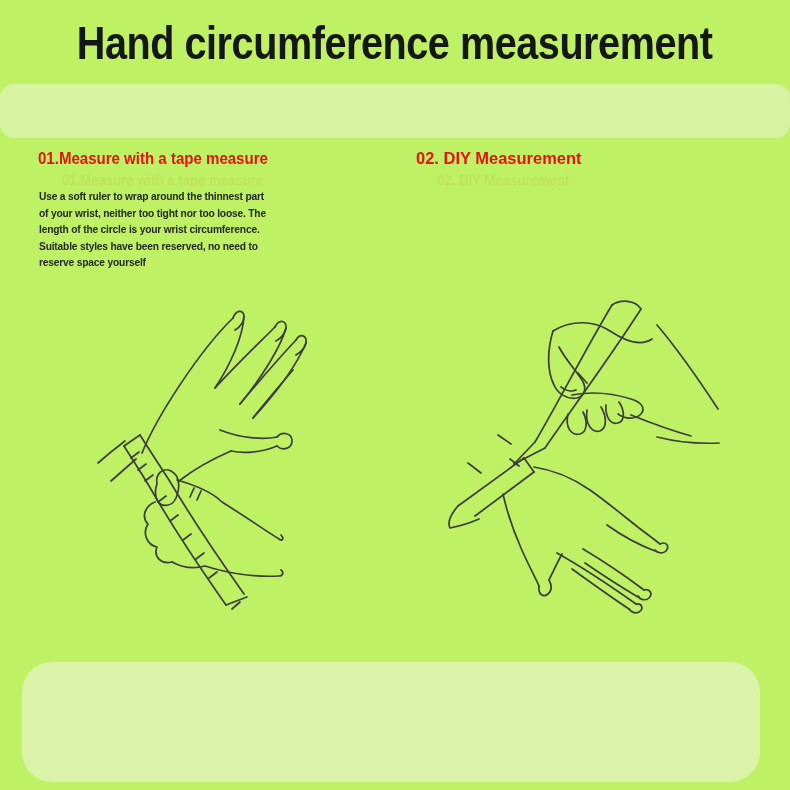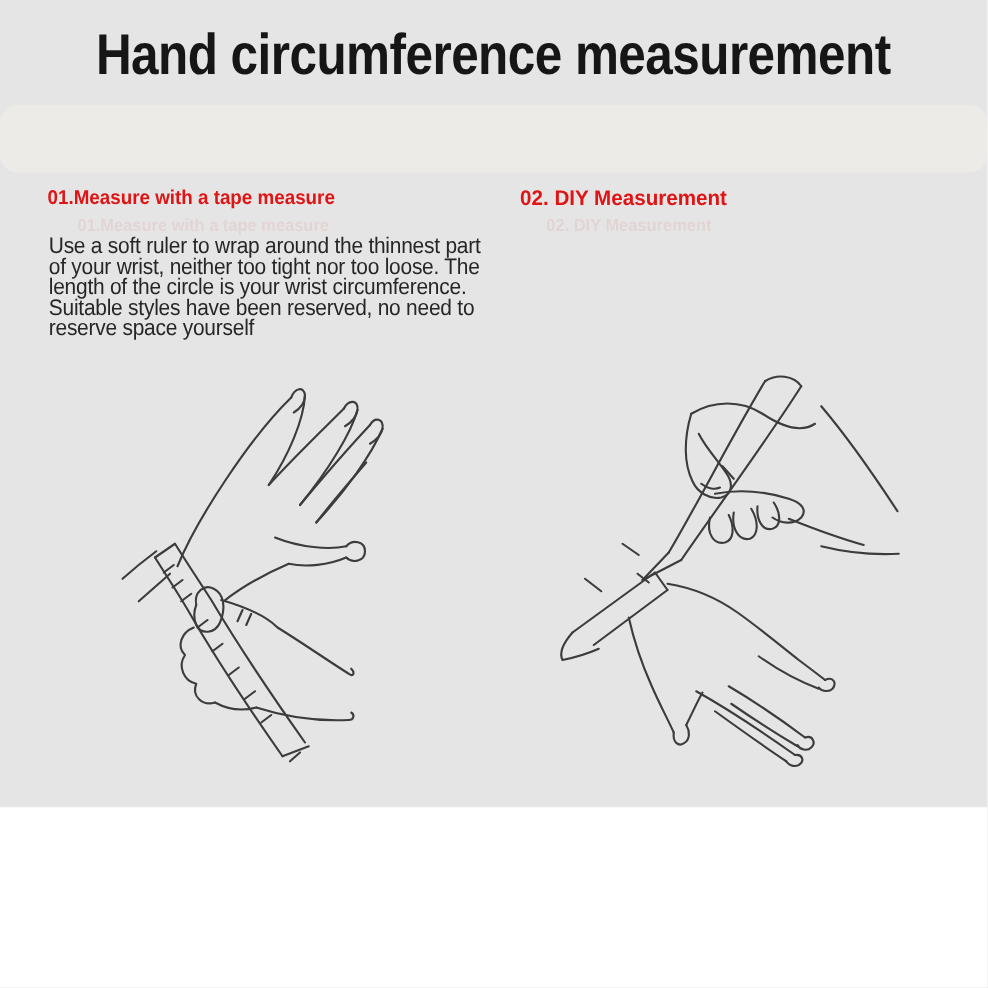--- a/index.html
+++ b/index.html
@@ -3,22 +3,22 @@
 <meta charset="utf-8">
 <style>
   html, body {
     margin: 0;
     padding: 0;
     background: #ffffff;
   }
   .canvas {
     position: relative;
     width: 790px;
-    height: 646px;
-    background: #e5e5e5;
+    height: 790px;
+    background: #bef264;
     overflow: hidden;
     font-family: "Liberation Sans", sans-serif;
   }
   .soft-band {
     position: absolute;
     background: rgba(246, 242, 234, 0.45);
     border-radius: 14px;
   }
   .band-top { left: 0; top: 84px; width: 790px; height: 54px; }
   .band-bottom { left: 22px; top: 662px; width: 738px; height: 120px; border-radius: 30px; background: rgba(247,243,236,0.5); }
@@ -59,22 +59,22 @@
     font-size: 14px;
     transform: scaleX(0.94);
     transform-origin: left;
   }
   .ghost-1 { left: 62px; top: 172px; }
   .ghost-2 { left: 437px; top: 172px; }
 
   .body-text {
     position: absolute;
     color: #262626;
-    font-weight: 400;
-    font-size: 18px;
+    font-weight: 700;
+    font-size: 11px;
     line-height: 16.5px;
   }
   .body-1 { left: 39px; top: 188px; }
   .body-2 { left: 404px; top: 188px; }
   .body-text .line {
     white-space: nowrap;
     transform: scaleX(0.93);
     transform-origin: left;
     letter-spacing: -0.2px;
   }

